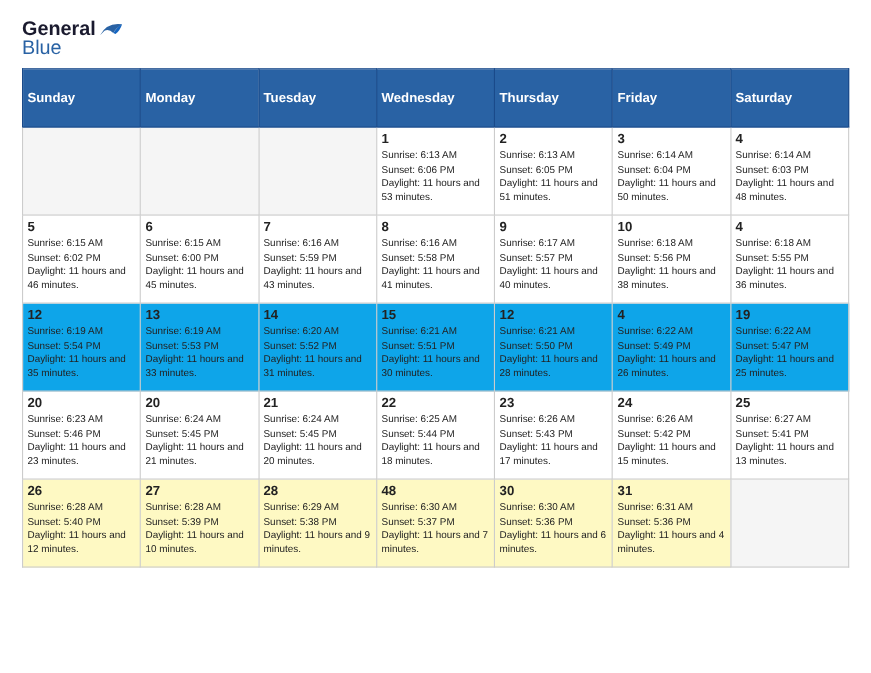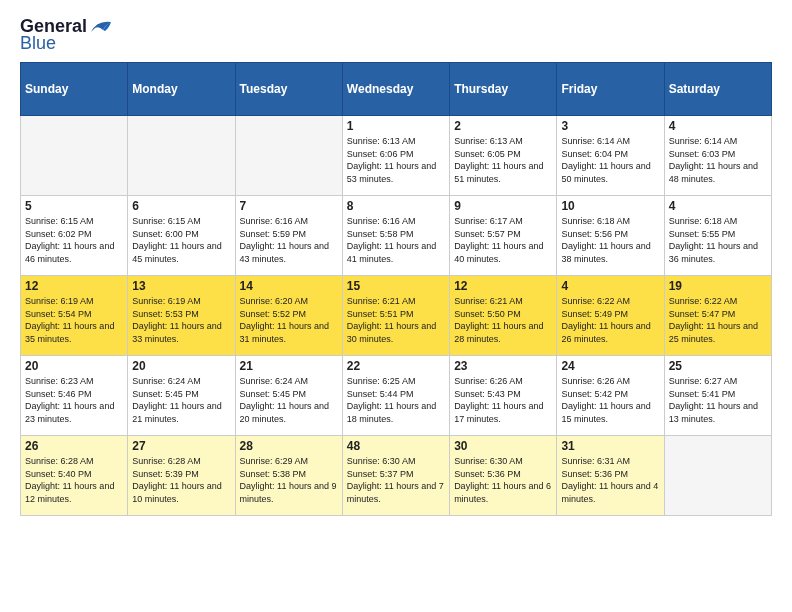--- a/index.html
+++ b/index.html
@@ -80,21 +80,21 @@
       line-height: 1.4;
       color: #222;
     }
     tr:nth-child(even) td:not(.empty) {
       background: #fff;
     }
     
     .row1 td { background: #fff; }
     .row1 td.empty { background: #f5f5f5; }
     .row2 td { background: #efefef; }
-    .row3 td { background: #fde047; }
+    .row3 td { background: #0ea5e9; }
     .row4 td { background: #efefef; }
     .row5 td { background: #fef9c3; }
     .row5 td.empty { background: #f5f5f5; }
   </style>
 </head>
 <body>
 
 <div class="page">
   <div class="header">
     <div class="logo">

